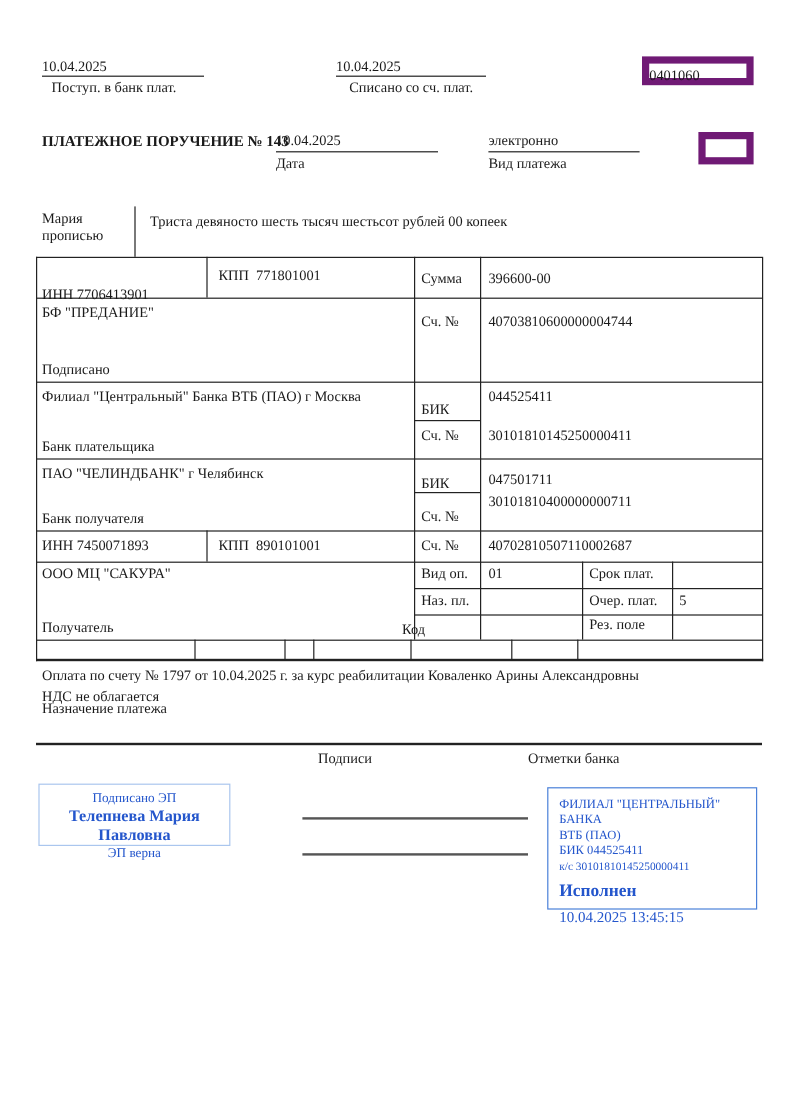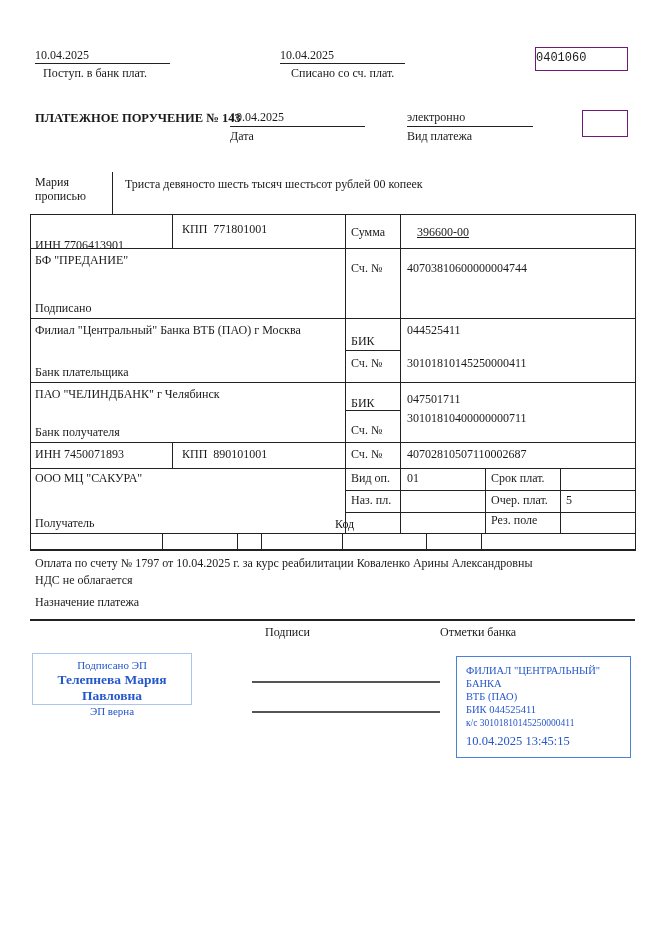--- a/index.html
+++ b/index.html
@@ -12,21 +12,21 @@
   #page{
     position:relative;width:660px;height:933px;background:#ffffff;
     font-family:"Liberation Serif","DejaVu Serif",serif;color:var(--ink);
     overflow:hidden;
   }
   .t{position:absolute;font-size:12px;line-height:1.15;white-space:pre;}
   .c{text-align:left;}
   .b{font-weight:bold;}
   .hl{position:absolute;height:1px;background:#222;}
   .vl{position:absolute;width:1px;background:#222;}
-  .box{position:absolute;border:1px solid #701a75;box-sizing:border-box;font-family:Liberation Mono, monospace;}
+  .box{position:absolute;border:6px solid #701a75;box-sizing:border-box;}
   .stamp-left{
     position:absolute;left:32px;top:653px;width:160px;height:52px;
     border:1px solid var(--left-border);box-sizing:border-box;
     text-align:center;padding-top:5px;color:var(--stamp-blue);
   }
   .stamp-left .s1{font-size:11px;}
   .stamp-left .s2{font-size:13.5px;font-weight:bold;margin-top:1px;}
   .stamp-left .s3{font-size:11px;margin-top:1px;}
   .stamp-right{
     position:absolute;left:456px;top:656px;width:175px;height:102px;
@@ -97,21 +97,21 @@
   <div class="vl" style="left:162px;top:533px;height:17px;"></div>
   <div class="vl" style="left:237px;top:533px;height:17px;"></div>
   <div class="vl" style="left:261px;top:533px;height:17px;"></div>
   <div class="vl" style="left:342px;top:533px;height:17px;"></div>
   <div class="vl" style="left:426px;top:533px;height:17px;"></div>
   <div class="vl" style="left:481px;top:533px;height:17px;"></div>
 
   <div class="t" style="left:35px;top:223px;margin-top:16px;">ИНН 7706413901</div>
   <div class="t" style="left:182px;top:223px;">КПП  771801001</div>
   <div class="t" style="left:351px;top:226px;">Сумма</div>
-  <div class="t" style="left:417px;top:226px;text-decoration:underline;">396600-00</div>
+  <div class="t" style="left:407px;top:226px;">396600-00</div>
 
   <div class="t" style="left:35px;top:254px;">БФ "ПРЕДАНИЕ"</div>
   <div class="t" style="left:351px;top:262px;">Сч. №</div>
   <div class="t" style="left:407px;top:262px;">40703810600000004744</div>
   <div class="t" style="left:35px;top:302px;">Подписано</div>
 
   <div class="t" style="left:35px;top:324px;">Филиал "Центральный" Банка ВТБ (ПАО) г Москва</div>
   <div class="t" style="left:351px;top:335px;">БИК</div>
   <div class="t" style="left:407px;top:324px;">044525411</div>
   <div class="t" style="left:351px;top:357px;">Сч. №</div>
@@ -140,36 +140,37 @@
   <div class="t" style="left:491px;top:494px;">Очер. плат.</div>
   <div class="t" style="left:566px;top:494px;">5</div>
   <div class="t" style="left:335px;top:518px;">Код</div>
   <div class="t" style="left:407px;top:518px;"></div>
   <div class="t" style="left:491px;top:514px;text-align:right;">Рез. поле</div>
   <div class="t" style="left:566px;top:514px;"></div>
   <div class="t" style="left:35px;top:517px;">Получатель</div>
 
   <div class="t" style="left:35px;top:557px;">Оплата по счету № 1797 от 10.04.2025 г. за курс реабилитации Коваленко Арины Александровны</div>
   <div class="t" style="left:35px;top:574px;">НДС не облагается</div>
-  <div class="t" style="left:35px;top:596px;">Назначение платежа</div>
+  <div class="t" style="left:35px;top:584px;">Назначение платежа</div>
   <div class="hl" style="left:30px;top:619px;width:605px;height:2px;"></div>
 
   <div class="t c" style="left:265px;top:626px;width:140px;">Подписи</div>
   <div class="t c" style="left:440px;top:626px;width:160px;">Отметки банка</div>
 
   <div class="stamp-left">
     <div class="s1">Подписано ЭП</div>
     <div class="s2">Телепнева Мария Павловна</div>
     <div class="s3">ЭП верна</div>
   </div>
 
   <div class="sig-line" style="left:252px;top:681px;width:188px;"></div>
   <div class="sig-line" style="left:252px;top:711px;width:188px;"></div>
 
   <div class="stamp-right">
     <div class="r">ФИЛИАЛ "ЦЕНТРАЛЬНЫЙ" БАНКА</div>
     <div class="r">ВТБ (ПАО)</div>
     <div class="r">БИК 044525411</div>
     <div class="r4">к/с 30101810145250000411</div>
+    <div class="status">Исполнен</div>
     <div class="dt">10.04.2025 13:45:15</div>
   </div>
 
 </div>
 
 </body></html>

